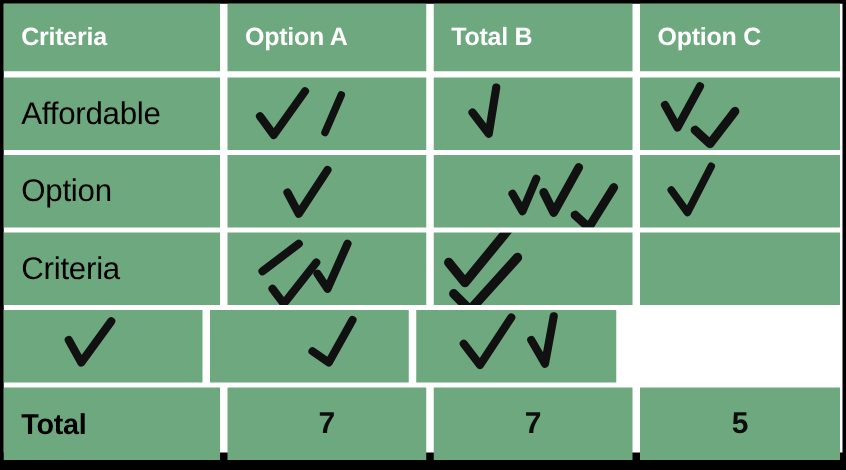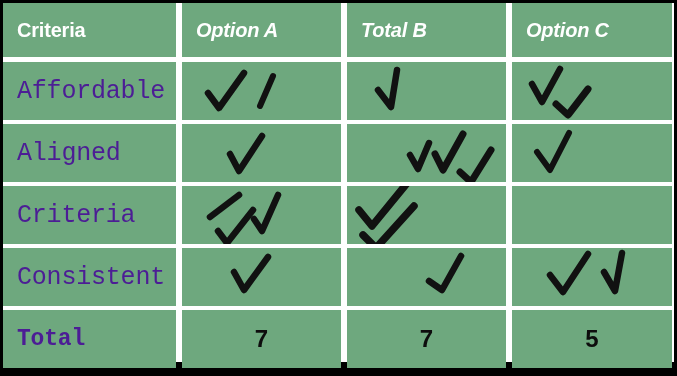--- a/index.html
+++ b/index.html
@@ -22,23 +22,23 @@
 
   .cell{background:#6ea87e;position:relative;box-sizing:border-box;
         display:flex;align-items:center;overflow:hidden;}
 
   .c-criteria{flex:0 0 173px;padding-left:14px;margin-right:6px;}
   .c-opt{flex:0 0 159px;margin-right:6px;justify-content:center;}
   .c-opt.last{margin-right:16px;flex:0 0 160px;}
 
   .hdr-txt{color:#ffffff;font-weight:bold;font-size:20px;letter-spacing:-0.2px;}
   .c-opt .hdr-txt{margin-right:0;}
-  .c-opt.hdrcell{justify-content:flex-start;padding-left:14px;font-style:italic;}
+  .c-opt.hdrcell{justify-content:flex-start;padding-left:14px;}
 
-  .crit-txt{color:#4c1d95;font-size:25px;font-weight:normal;letter-spacing:-0.2px;font-family:Liberation Mono, monospace;}
+  .crit-txt{color:#000000;font-size:25px;font-weight:normal;letter-spacing:-0.2px;}
   .crit-txt.bold{font-weight:bold;font-size:23px;text-align:right;}
   .total-num{color:#0d0d0d;font-size:24px;font-weight:bold;}
 
   .marks{position:absolute;left:0;top:0;width:100%;height:100%;
          pointer-events:none;}
   .marks svg{position:absolute;left:0;top:0;width:100%;height:100%;}
 </style>
 </head>
 <body>
 
@@ -84,21 +84,21 @@
           <svg viewBox="0 0 160 58" preserveAspectRatio="none">
             <path d="M20 22 L30 40 L48 7" stroke="#111111" stroke-width="6.5" fill="none" stroke-linecap="round" stroke-linejoin="round"></path>
             <path d="M44 42 L56 53 L76 27" stroke="#111111" stroke-width="7" fill="none" stroke-linecap="round" stroke-linejoin="round"></path>
           </svg>
         </span>
       </div>
     </div>
 
     <div class="row">
       <div class="cell c-criteria">
-        <span class="crit-txt">Aligned</span>
+        <span class="crit-txt">Option</span>
       </div>
       <div class="cell c-opt">
         <span class="marks">
           <svg viewBox="0 0 159 58" preserveAspectRatio="none">
             <path d="M48 30 L57 47 L80 12" stroke="#111111" stroke-width="6.5" fill="none" stroke-linecap="round" stroke-linejoin="round"></path>
           </svg>
         </span>
       </div>
       <div class="cell c-opt">
         <span class="marks">
@@ -138,23 +138,20 @@
             <path d="M16 49 L29 62 L67 20" stroke="#111111" stroke-width="7.5" fill="none" stroke-linecap="round" stroke-linejoin="round"></path>
           </svg>
         </span>
       </div>
       <div class="cell c-opt last">
         <span class="marks"></span>
       </div>
     </div>
 
     <div class="row">
-      <div class="cell c-criteria">
-        <span class="crit-txt">Consistent</span>
-      </div>
       <div class="cell c-opt">
         <span class="marks">
           <svg viewBox="0 0 159 58" preserveAspectRatio="none">
             <path d="M52 24 L62 42 L86 9" stroke="#111111" stroke-width="6.5" fill="none" stroke-linecap="round" stroke-linejoin="round"></path>
           </svg>
         </span>
       </div>
       <div class="cell c-opt">
         <span class="marks">
           <svg viewBox="0 0 159 58" preserveAspectRatio="none">

